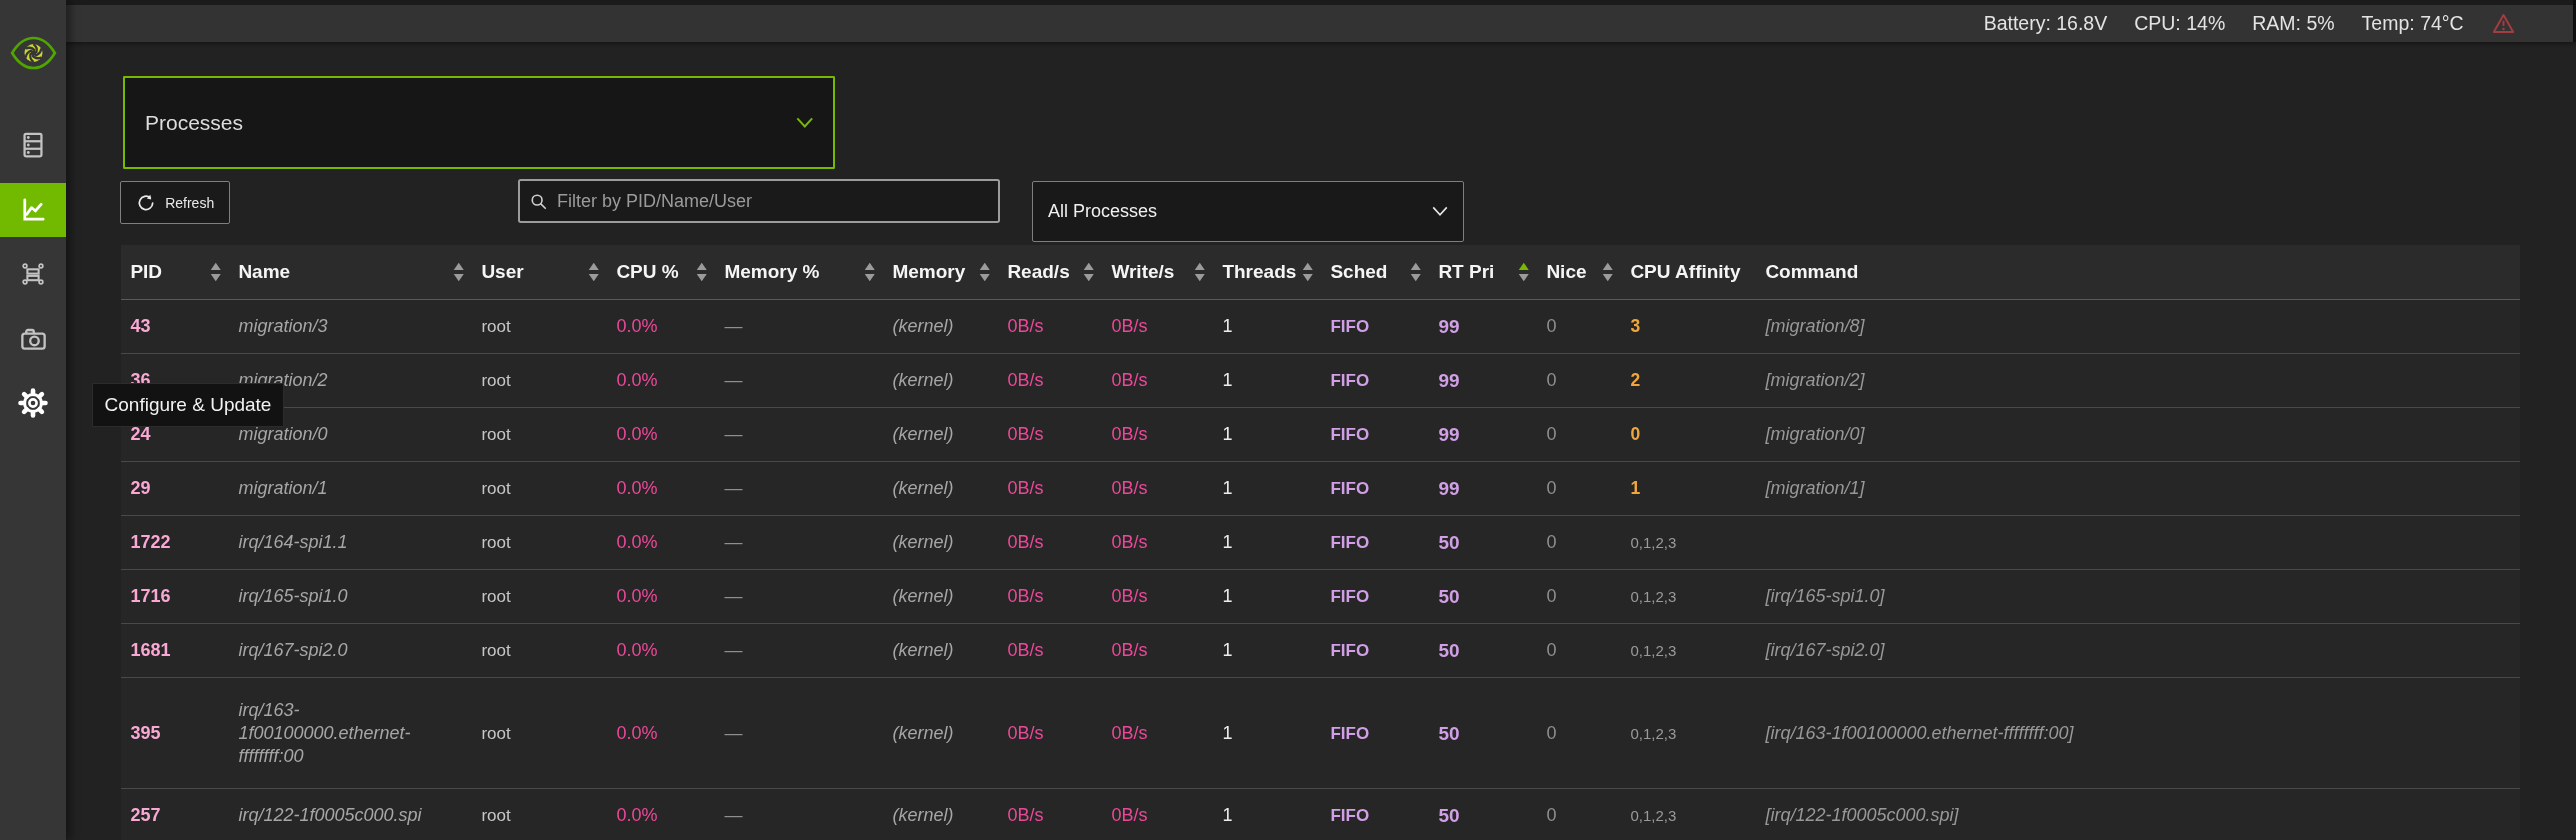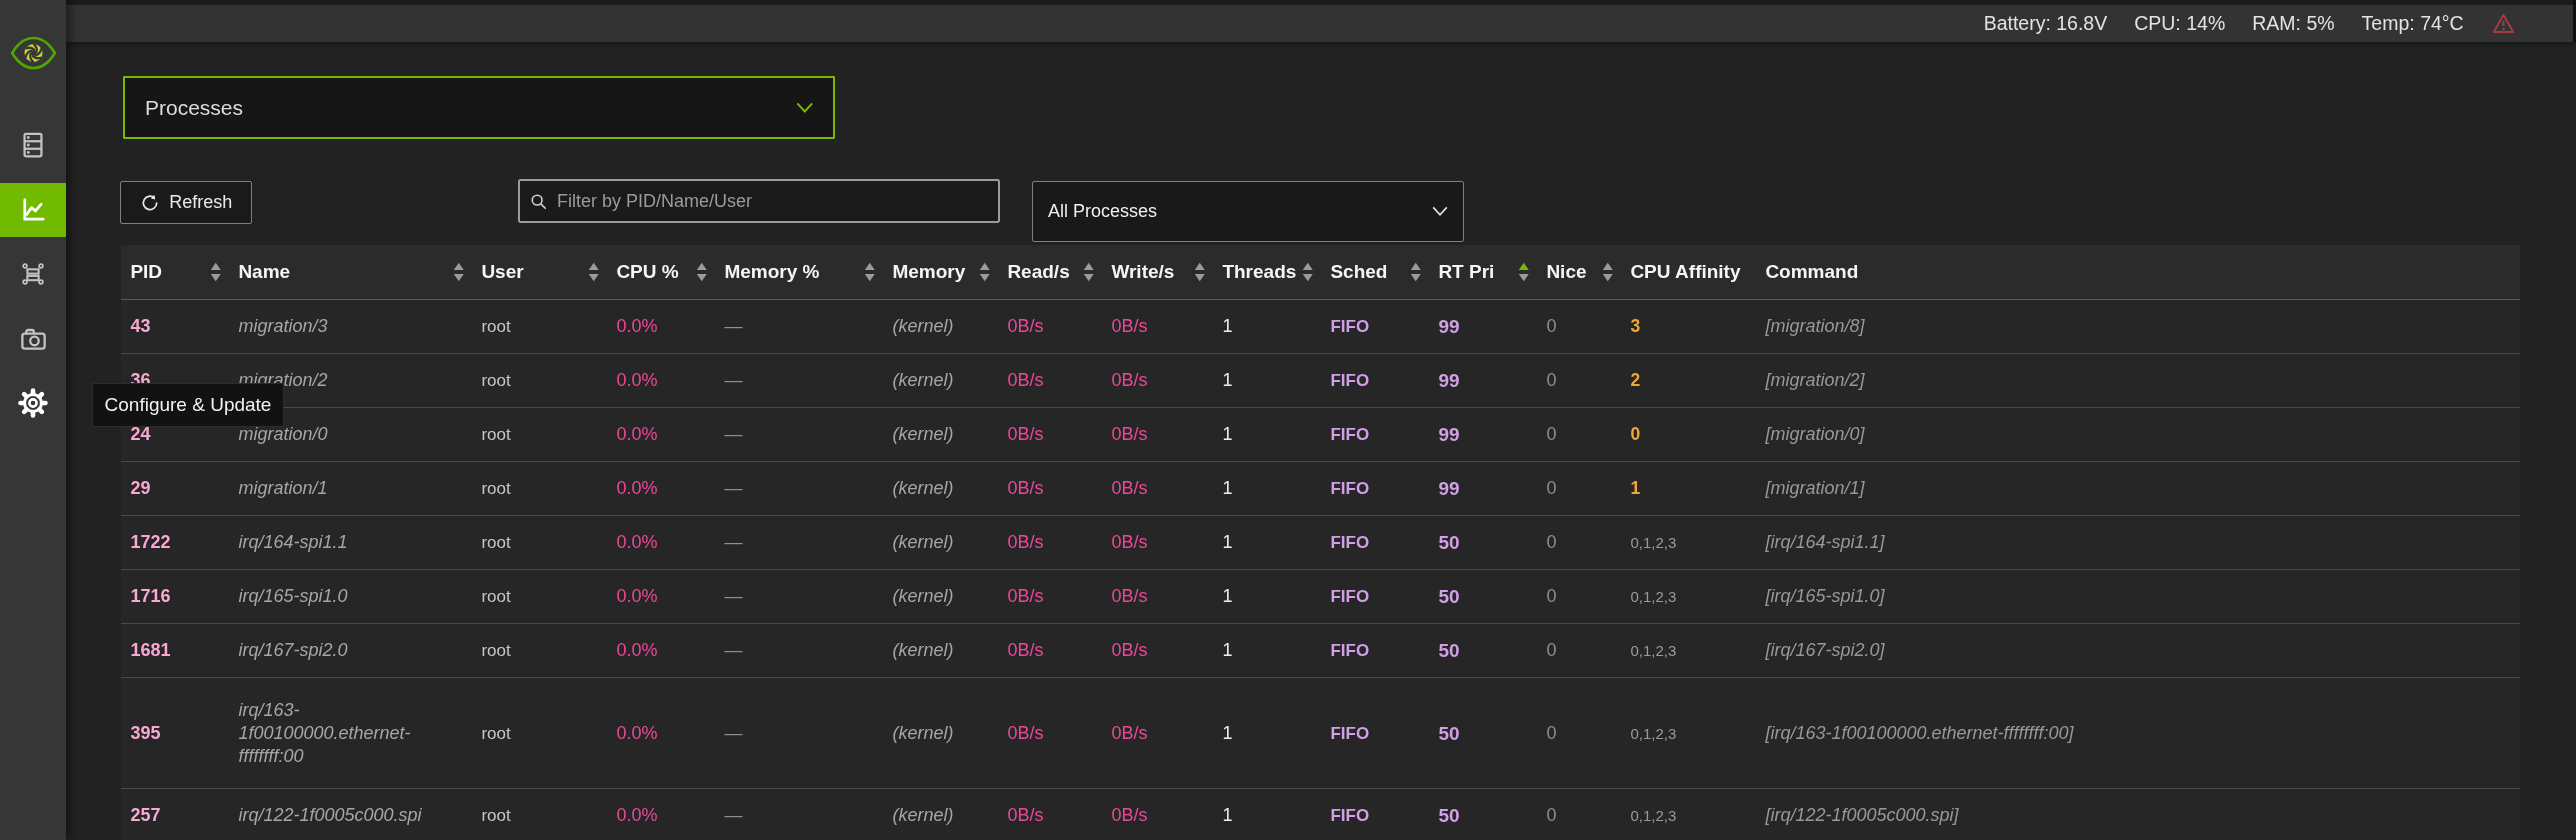--- a/index.html
+++ b/index.html
@@ -22,24 +22,24 @@
   #topbar .topstrip{position:absolute;left:0;right:0;top:0;height:5.4px;background:#1b1b1b;}
   #status{position:absolute;right:58px;top:5.4px;height:36px;display:flex;align-items:center;
           gap:27px;color:#e3e3e3;font-size:19.5px;}
   #status .warn{margin-left:1.3px;display:flex;align-items:center;}
 
   
   #main{position:absolute;left:66px;top:42px;right:0;bottom:0;background:#222222;}
 
   #view-select{position:absolute;left:57px;top:34px;width:668px;height:57px;background:#161616;
                border:2px solid #76b900;border-radius:1.3px;display:flex;align-items:center;
-               justify-content:space-between;padding:1px 20px;color:#dddddd;font-size:21px;cursor:pointer;}
-
-  #refresh-btn{position:absolute;left:54px;top:139px;width:132px;height:43px;background:#1a1a1a;
-               border:1.3px solid #7f7f7f;border-radius:2px;color:#e9e9e9;font-size:18px;
+               justify-content:space-between;padding:16px 20px;color:#dddddd;font-size:21px;cursor:pointer;}
+
+  #refresh-btn{position:absolute;left:54px;top:139px;width:110px;height:43px;background:#1a1a1a;
+               border:1.3px solid #7f7f7f;border-radius:2px;color:#e9e9e9;font-size:14px;
                display:flex;align-items:center;justify-content:center;gap:9.4px;cursor:pointer;}
 
   #filter-box{position:absolute;left:452px;top:137px;width:482px;height:44px;background:#1a1a1a;
               border:2px solid #9c9c9c;border-radius:2.7px;display:flex;align-items:center;
               padding:0 9.4px;gap:6.7px;box-sizing:border-box;}
   #filter-input{flex:1;background:transparent;border:none;outline:none;color:#dddddd;font-size:18px;
                 font-family:inherit;}
   #filter-input::placeholder{color:#9b9b9b;}
 
   #scope-select{position:absolute;left:966px;top:139px;width:400px;height:43px;background:#191919;
@@ -369,21 +369,20 @@
             <div class="td c-cpu">0.0%</div>
             <div class="td c-mem_pct">—</div>
             <div class="td c-memory">(kernel)</div>
             <div class="td c-read">0B/s</div>
             <div class="td c-write">0B/s</div>
             <div class="td c-threads">1</div>
             <div class="td c-sched">FIFO</div>
             <div class="td c-rtpri">50</div>
             <div class="td c-nice">0</div>
             <div class="td c-affinity sm">0,1,2,3</div>
-            <div class="td c-command">[irq/164-spi1.1]</div>
           </div>
           <div class="trow">
             <div class="td c-pid">1716</div>
             <div class="td c-name">irq/165-spi1.0</div>
             <div class="td c-user">root</div>
             <div class="td c-cpu">0.0%</div>
             <div class="td c-mem_pct">—</div>
             <div class="td c-memory">(kernel)</div>
             <div class="td c-read">0B/s</div>
             <div class="td c-write">0B/s</div>

